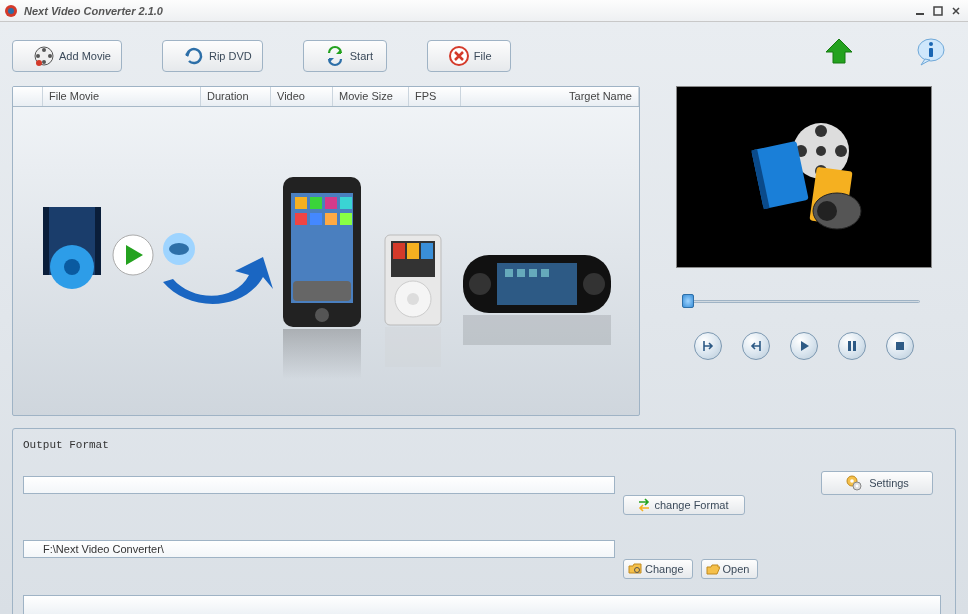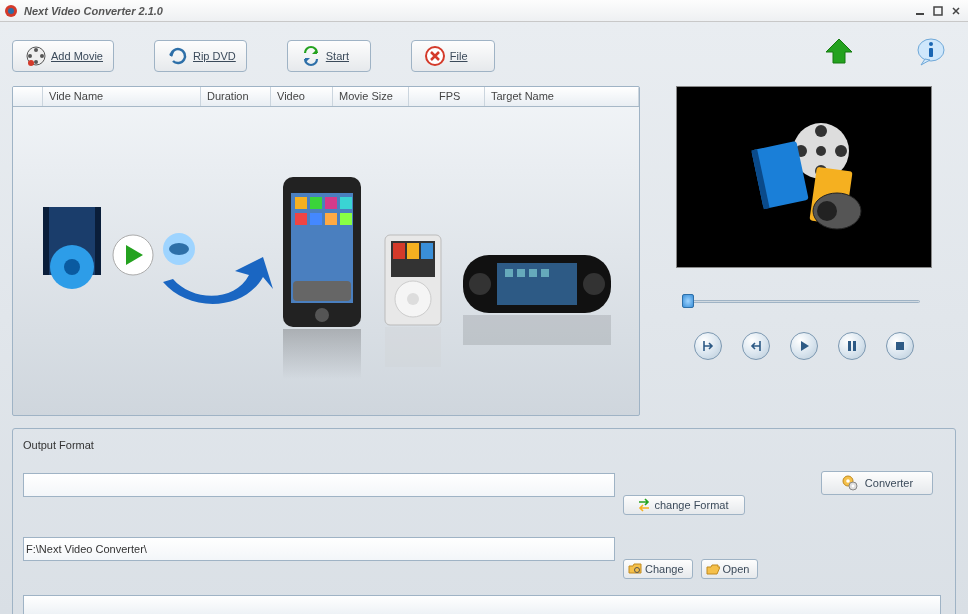--- a/index.html
+++ b/index.html
@@ -6,46 +6,46 @@
 body { background: #fff; width: 968px; height: 614px; overflow: hidden; }
 
 .titlebar { height: 22px; background: linear-gradient(#fdfdfd,#eef0f2); border-bottom: 1px solid #c8c8c8; display: flex; align-items: center; padding: 0 4px; font-style: italic; }
 .titlebar .appicon { width: 14px; height: 14px; margin-right: 6px; display:inline-flex; align-items:center; justify-content:center; }
 .titlebar .title { font-weight: bold; color: #555; flex: 1; }
 .titlebar .winctl { width: 16px; height: 14px; margin-left: 2px; display:flex; align-items:center; justify-content:center; cursor:pointer; color:#444; }
 
 .app { background: linear-gradient(#e9edf1,#d9dfe5); height: 592px; padding: 12px; position: relative; }
 
 .toolbar { display:flex; gap: 40px; align-items:center; height: 44px; }
-.tbtn { height: 32px; min-width: 84px; padding: 0 10px 0 12px; background: linear-gradient(#fdfdfd,#e6e9ec); border: 1px solid #9fb3c5; border-radius: 4px; display:flex; align-items:center; gap:4px; cursor:pointer; color:#3b4a5a;text-decoration:underline; }
+.tbtn { height: 32px; min-width: 84px; padding: 0 10px 0 20px; background: linear-gradient(#fdfdfd,#e6e9ec); border: 1px solid #9fb3c5; border-radius: 4px; display:flex; align-items:center; gap:4px; cursor:pointer; color:#3b4a5a; }
 .tbtn .ic { width:22px; height:22px; display:flex; align-items:center; justify-content:center; }
 .rightcorner { position:absolute; right:22px; top:14px; display:flex; gap:60px; align-items:center;}
 .arrowup { width:34px; height:28px; display:flex; align-items:center; justify-content:center; cursor:pointer; }
 .infoic { width:30px; height:30px; cursor:pointer; display:flex;align-items:center;justify-content:center; }
 
 .midrow { display:flex; gap:36px; margin-top:8px; }
 .listpanel { width:628px; height:330px; background:linear-gradient(#f2f5f8,#cfd6dd); border:1px solid #9fb3c5; border-radius:2px; overflow:hidden; }
 .lh { height:20px; background:linear-gradient(#fff,#e9eef3); border-bottom:1px solid #a7b8c7; display:flex; }
 .lh div { border-right:1px solid #cbd5de; padding:3px 6px; color:#444; }
 .col-check{width:30px;border-right:1px solid #cbd5de;}
-.col-name{width:158px;} .col-dur{width:70px;text-align:left;} .col-fmt{width:62px;} .col-size{width:76px;} .col-fps{width:52px;margin-left:24px;} .col-tgt{flex:1;}
+.col-name{width:158px;} .col-dur{width:70px;text-align:left;} .col-fmt{width:62px;} .col-size{width:76px;} .col-fps{width:52px;} .col-tgt{flex:1;text-align:right;}
 .bgart { position:relative; width:100%; height:308px; }
 
 .previewcol { width:256px; }
 .preview { width:256px; height:182px; background:#000; border:1px solid #888; display:flex; align-items:center; justify-content:center; }
 .slider { margin:24px 6px 0; height:18px; position:relative; }
 .slider .track { height:3px; background:linear-gradient(#bcc6cf,#e7edf2); border:1px solid #9fb3c5; border-radius:2px; position:absolute; left:8px; right:6px; top:8px;}
 .slider .thumb { position:absolute; left:0; top:2px; width:12px; height:14px; background:radial-gradient(#9ed4ff,#3a8fd8); border:1px solid #2d6fa8; border-radius:2px; cursor:pointer;}
 .pctrls { display:flex; gap:20px; justify-content:center; margin-top:22px; }
 .pbtn { width:28px; height:28px; border-radius:50%; background:radial-gradient(circle at 35% 30%, #fff, #d8e4ee 55%, #b9cad8); border:1px solid #7c98b1; display:flex; align-items:center; justify-content:center; cursor:pointer; color:#2d5a85;}
 
 .outbox { margin-top:12px; border:1px solid #9fb3c5; border-radius:3px; padding:8px 10px 14px; background:rgba(255,255,255,0.05); position:relative; }
 .outrow { display:flex; align-items:center; gap:8px; margin-top:4px;}
-.outlabel { color:#333; margin-bottom:2px; margin-top:2px;}
-.txtin { flex:0 0 592px; height:24px; background:linear-gradient(#fff,#f3f6f9); border:1px solid #9fb3c5; padding:2px 2px; color:#333;}
+.outlabel { color:#333; margin-bottom:2px; margin-top:2px;font-family:Liberation Mono, monospace;}
+.txtin { flex:0 0 592px; height:18px; background:linear-gradient(#fff,#f3f6f9); border:1px solid #9fb3c5; padding:2px 19px; color:#333;}
 .smbtn { height:20px; padding:0 8px 0 4px; background:linear-gradient(#fdfdfd,#e6e9ec); border:1px solid #9fb3c5; border-radius:3px; display:flex; align-items:center; gap:3px; cursor:pointer; font-size:11px; color:#3b4a5a;margin-top:40px;}
 .smbtn.wide { min-width:122px; justify-content:center; font-size:12px;}
 .settingsbtn { position:absolute; right:22px; top:42px; width:112px; height:24px; background:linear-gradient(#fdfdfd,#e6e9ec); border:1px solid #9fb3c5; border-radius:3px; display:flex; align-items:center; justify-content:center; gap:6px; cursor:pointer; color:#3b4a5a; font-size:12px;}
 .progressbar { margin-top:16px; height:20px; width:calc(100% - 4px); background:linear-gradient(#fff,#eef2f6); border:1px solid #9fb3c5;}
 
 svg { display:block; }
 </style>
 </head>
 <body>
 
@@ -134,21 +134,21 @@
           <rect x="13" y="6" width="4" height="4" rx="2" fill="#1a66b3"></rect>
           <rect x="13" y="12" width="4" height="9" rx="1" fill="#1a66b3"></rect>
         </svg>
     </span>
   </div>
 
   <div class="midrow">
     <div class="listpanel">
       <div class="lh">
         <div class="col-check"></div>
-        <div class="col-name">Vide Name</div>
+        <div class="col-name">File Movie</div>
         <div class="col-dur">Duration</div>
         <div class="col-fmt">Video</div>
         <div class="col-size">Movie Size</div>
         <div class="col-fps">FPS</div>
         <div class="col-tgt">Target Name</div>
       </div>
       <div class="bgart">
         <svg width="628" height="308">
 
           <rect x="30" y="100" width="58" height="68" rx="4" fill="#1a3d6b"></rect>
@@ -285,19 +285,19 @@
       </div>
     </div>
 
     <div class="settingsbtn">
       <svg width="18" height="18">
           <circle cx="7" cy="7" r="5" fill="#f5c04a" stroke="#c08a20"></circle>
           <circle cx="7" cy="7" r="1.8" fill="#fff"></circle>
           <circle cx="12" cy="12" r="4" fill="#ddd" stroke="#888"></circle>
           <circle cx="12" cy="12" r="1.4" fill="#fff"></circle>
         </svg>
-      <span>Converter</span>
+      <span>Settings</span>
     </div>
 
     <div class="progressbar"></div>
   </div>
 
 </div>
 
 </body></html>

